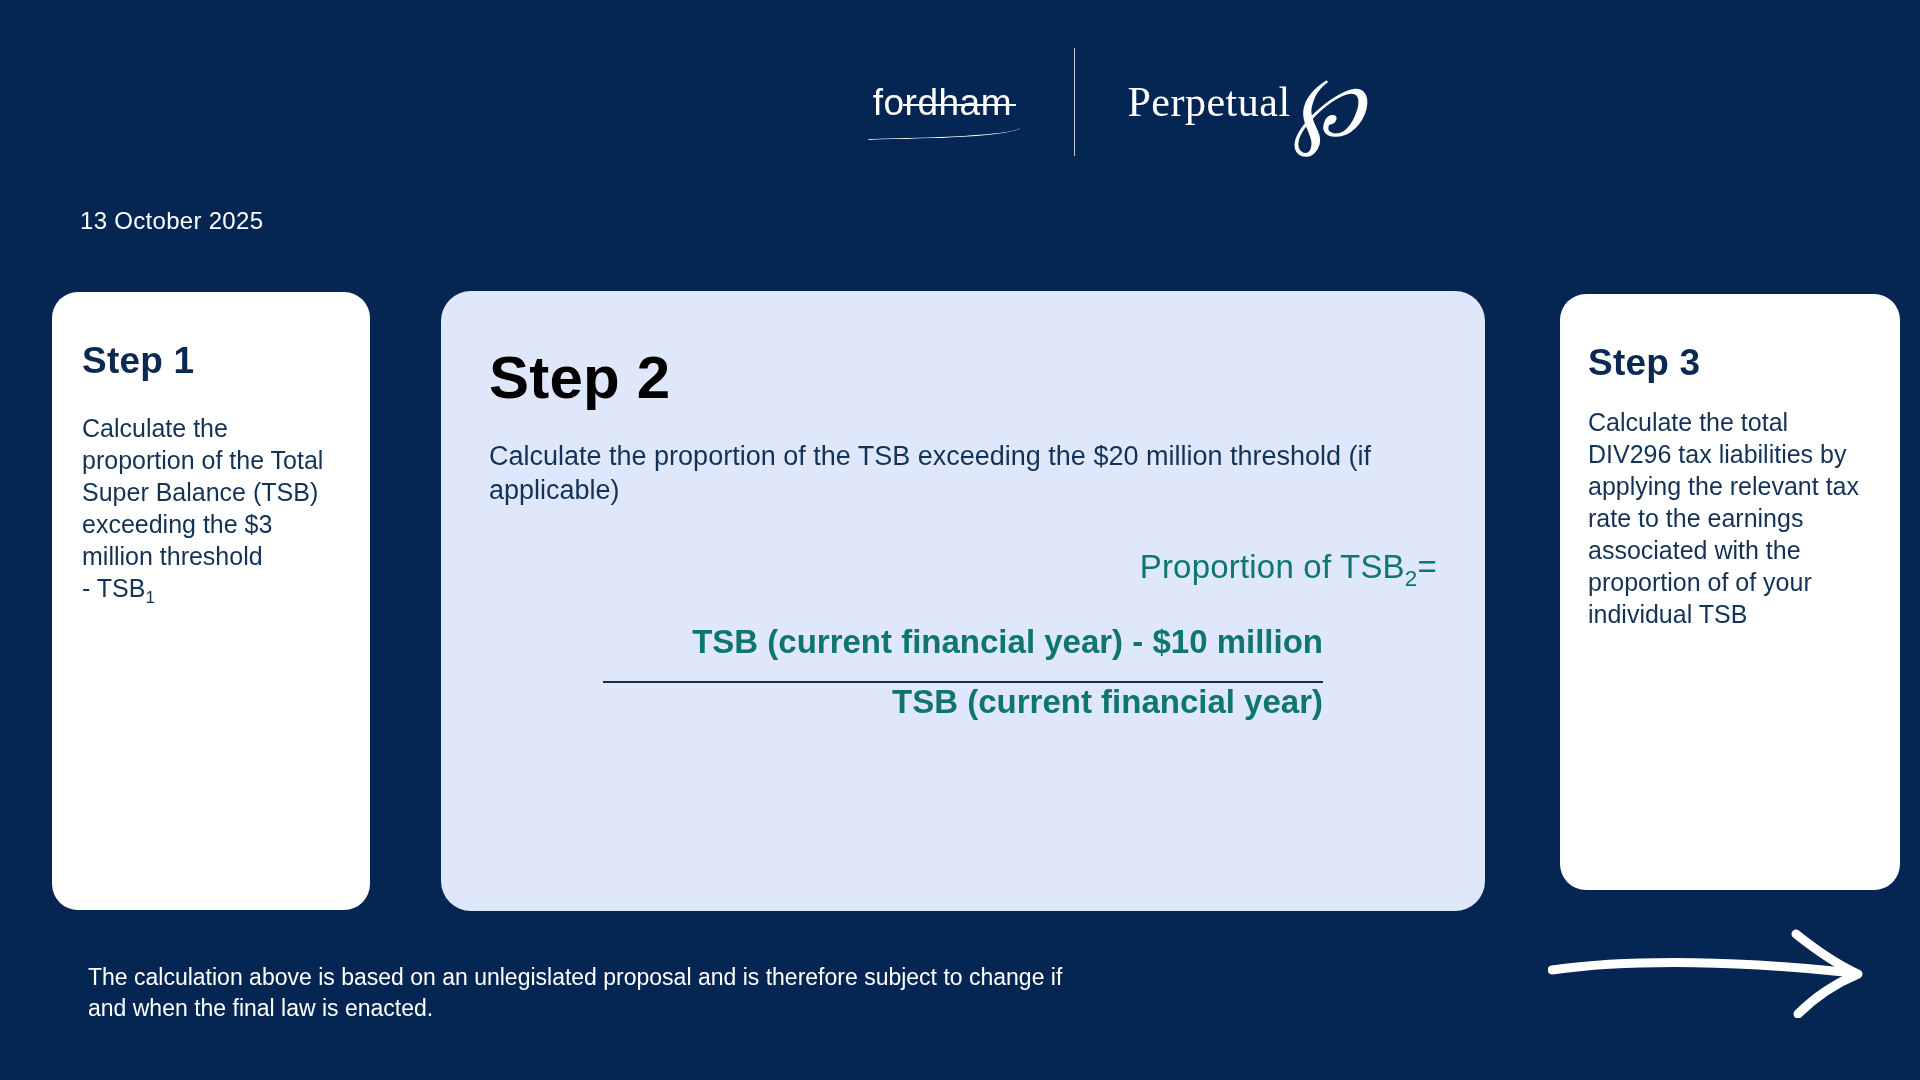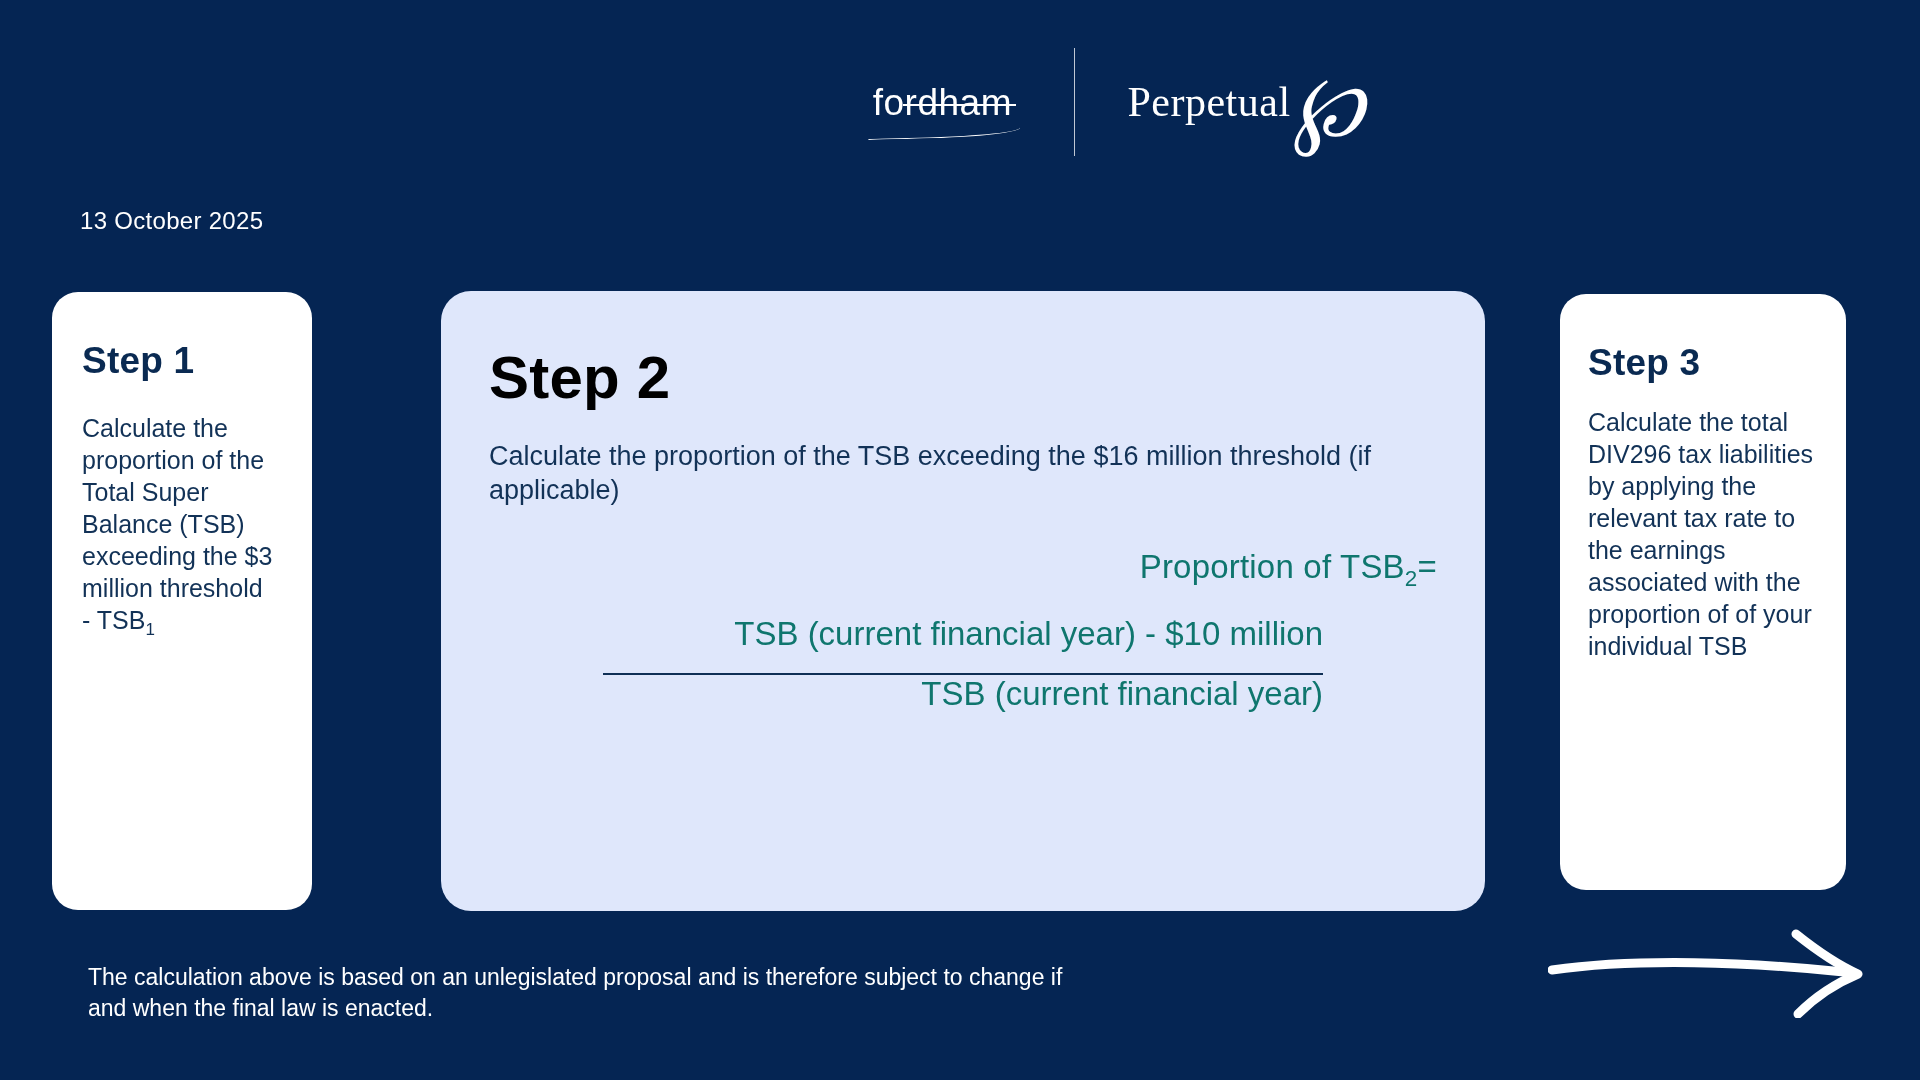--- a/index.html
+++ b/index.html
@@ -92,37 +92,37 @@
   
   .card {
     position: absolute;
     background: #ffffff;
     border-radius: 26px;
     color: #0a2a52;
   }
   .card-1 {
     left: 52px;
     top: 292px;
-    width: 260px;
+    width: 318px;
     height: 618px;
     padding: 48px 30px 30px 30px;
   }
   .card-2 {
     left: 441px;
     top: 291px;
     width: 1044px;
     height: 620px;
     background: #dfe7fb;
     border-radius: 30px;
     padding: 52px 48px 30px 48px;
   }
   .card-3 {
     left: 1560px;
     top: 294px;
-    width: 286px;
+    width: 340px;
     height: 596px;
     padding: 48px 28px 14px 28px;
   }
 
   .step-title {
     font-size: 37px;
     font-weight: bold;
     letter-spacing: 0.2px;
     color: #0a2a52;
   }
@@ -152,22 +152,23 @@
     margin-top: 40px;
     text-align: right;
     color: #0f766e;
     font-size: 33px;
   }
   .formula-head {
     font-size: 33px;
     letter-spacing: 0.2px;
   }
   .fraction {
-    margin: 24px auto 0 auto;
+    margin: 32px auto 0 auto;
     width: 720px;
+    font-weight: bold;
   }
   .fraction .numerator {
     font-size: 33px;
     padding-bottom: 20px;
   }
   .fraction .bar {
     height: 2px;
     background: #0f2f55;
     width: 100%;
   }
@@ -218,21 +219,21 @@
   <div class="card card-1">
     <div class="step-title">Step 1</div>
     <div class="step-body">
       <span>Calculate the proportion of the Total Super Balance (TSB) exceeding the $3 million threshold</span><br>
       <span>- TSB</span><sub>1</sub>
     </div>
   </div>
 
   <div class="card card-2">
     <div class="step-title-2">Step 2</div>
-    <div class="step-body">Calculate the proportion of the TSB exceeding the $16 million threshold (if applicable)</div>
+    <div class="step-body">Calculate the proportion of the TSB exceeding the $20 million threshold (if applicable)</div>
 
     <div class="formula">
       <div class="formula-head">
         <span>Proportion of TSB</span><sub>2</sub><span>=</span>
       </div>
       <div class="fraction">
         <div class="numerator">TSB (current financial year) - $10 million</div>
         <div class="bar"></div>
         <div class="denominator">TSB (current financial year)</div>
       </div>

